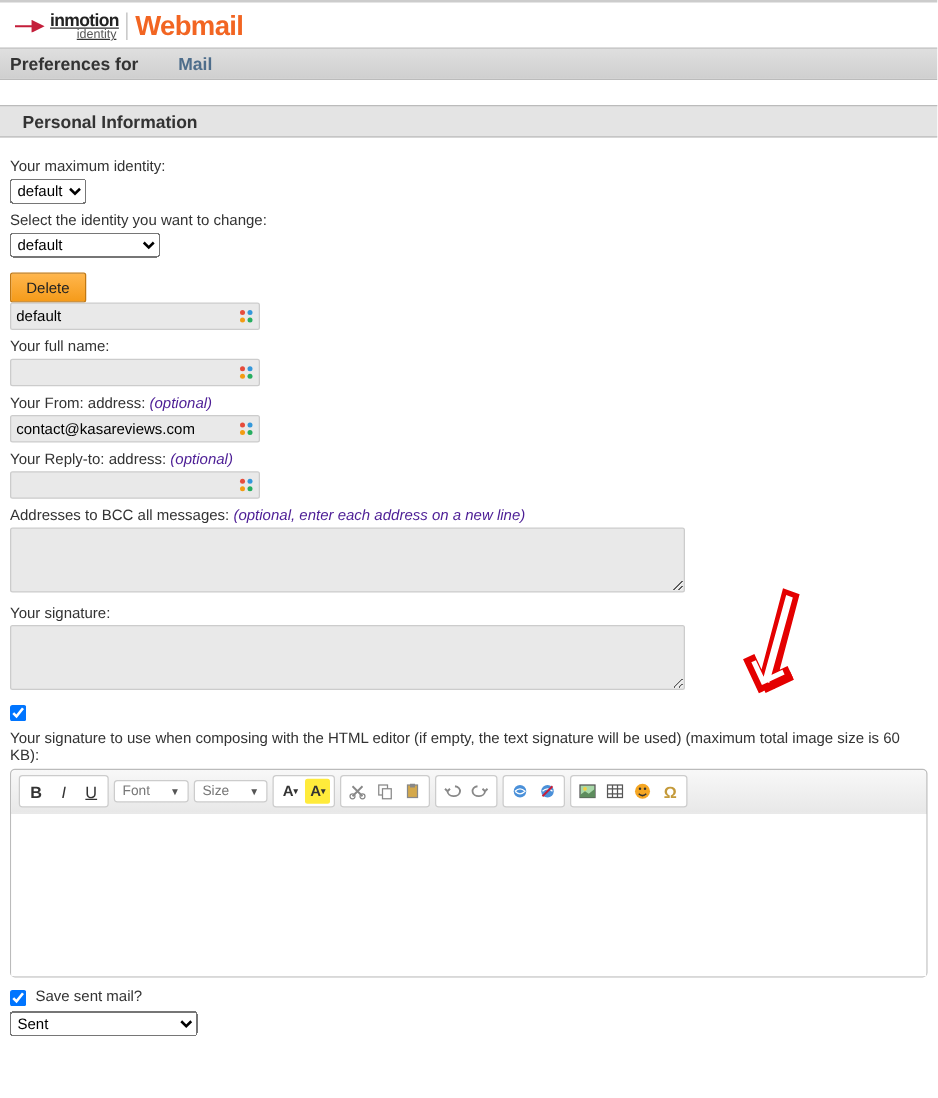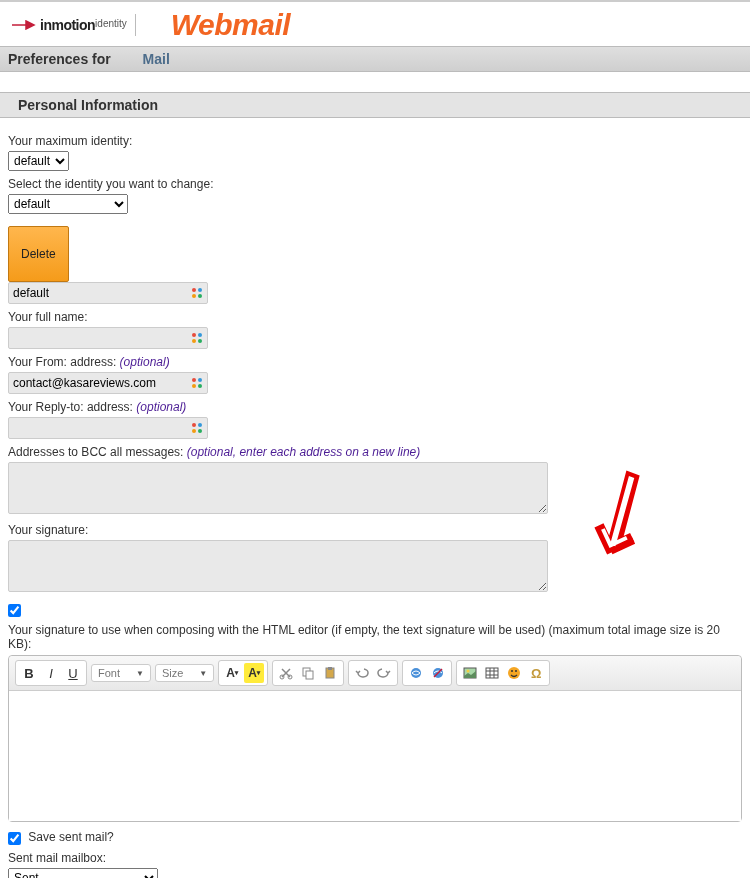--- a/index.html
+++ b/index.html
@@ -1,39 +1,39 @@
 <!DOCTYPE html>
 <html><head>
 <meta charset="utf-8">
 <style>
 * { box-sizing: border-box; margin: 0; padding: 0; }
 body { font-family: "Lucida Grande", Verdana, Arial, sans-serif; font-size: 12px; color: #333; background: #fff; width: 750px; }
 .top-border { border-top: 2px solid #ccc; height: 2px; }
 .logo-bar { padding: 6px 0 4px 12px; display: flex; align-items: center; gap: 6px; }
 .logo-inmotion { display: flex; align-items: center; gap: 4px; }
 .logo-arrow { width: 24px; height: 10px; }
-.logo-inmotion-text { display: flex; line-height: 0.9; }
+.logo-inmotion-text { display: flex; flex-direction: column; line-height: 0.9; text-decoration: underline; }
 .logo-inmotion-main { font-weight: bold; font-size: 14px; color: #222; letter-spacing: -0.5px; }
 .logo-inmotion-sub { font-size: 10px; color: #555; text-align: right; padding-right: 2px; }
 .logo-sep { width: 1px; height: 22px; background: #bbb; }
-.logo-webmail { font-family: "Arial Black", sans-serif; font-weight: 900; font-style: italic; font-size: 30px; color: #f26522; letter-spacing: -0.5px; margin-left: 29px; }
+.logo-webmail { font-family: "Arial Black", sans-serif; font-weight: 900; font-size: 22px; color: #f26522; letter-spacing: -0.5px; }
 .header-bar { background: linear-gradient(#dfdfdf, #cfcfcf); border-top: 1px solid #bbb; border-bottom: 1px solid #bbb; padding: 4px 8px; }
 .header-bar h1 { font-size: 14px; font-weight: bold; }
 .header-bar .mail-link { color: #4d6d8b; padding-left: 28px; }
 .section-hdr { background: #e4e4e4; border-top: 1px solid #bbb; border-bottom: 1px solid #bbb; padding: 4px 18px; font-size: 14px; font-weight: bold; margin-top: 20px; }
 .content { padding: 10px 8px 4px 8px; }
 .lbl { display: block; margin: 6px 0 3px 0; font-size: 12px; }
 .opt { font-style: italic; color: #4c1d95; }
 select.sm { font-size: 12px; padding: 1px; }
 select.md { font-size: 12px; padding: 1px; min-width: 120px; }
 .input-line { position: relative; display: inline-block; }
 input.txt { width: 200px; padding: 3px 22px 3px 4px; font-size: 12px; background: #e9e9e9; border: 1px solid #ccc; border-radius: 2px; }
 .input-icon { position: absolute; right: 4px; top: 50%; transform: translateY(-50%); width: 14px; height: 14px; }
 textarea.ta { width: 540px; height: 52px; background: #e9e9e9; border: 1px solid #ccc; border-radius: 2px; resize: both; font-size: 12px; padding: 3px; }
-.btn-delete { background: linear-gradient(#ffb64d, #f59b1a); border: 1px solid #c17812; color: #222; padding: 20px 12px; font-size: 12px; cursor: pointer; margin-top: 12px; border-radius: 2px; }
+.btn-delete { background: linear-gradient(#ffb64d, #f59b1a); border: 1px solid #c17812; color: #222; padding: 4px 12px; font-size: 12px; cursor: pointer; margin-top: 12px; border-radius: 2px; }
 .chk-row { margin: 8px 0 4px 0; }
 .chk-row input { vertical-align: middle; margin-right: 4px; }
 .editor-wrap { border: 1px solid #bbb; border-radius: 4px; margin-top: 4px; background: #fff; }
 .editor-toolbar { background: linear-gradient(#f8f8f8, #e8e8e8); border-bottom: 1px solid #ccc; padding: 4px 6px; display: flex; align-items: center; gap: 4px; border-radius: 4px 4px 0 0; }
 .tb-grp { display: flex; align-items: center; gap: 2px; background: #fff; border: 1px solid #ccc; border-radius: 3px; padding: 2px 3px; }
 .tb-btn { width: 20px; height: 20px; display: flex; align-items: center; justify-content: center; font-size: 13px; cursor: pointer; border-radius: 2px; }
 .tb-drop { display: flex; align-items: center; gap: 16px; background: #fff; border: 1px solid #ccc; border-radius: 3px; padding: 2px 6px; font-size: 11px; color: #777; cursor: pointer; }
 .tb-drop .arrow-dn { font-size: 8px; color: #555; }
 .tb-btn.aminus { font-weight: bold; font-size: 12px; }
 .tb-btn.ahigh { background: #ffeb3b; font-weight: bold; font-size: 12px; }
@@ -126,21 +126,21 @@
   <label class="lbl"><span>Addresses to BCC all messages: </span><span class="opt">(optional, enter each address on a new line)</span></label>
   <textarea class="ta" style=""></textarea>
 
   <label class="lbl">Your signature:</label>
   <textarea class="ta" style=""></textarea>
 
   <div class="chk-row">
     <input type="checkbox" checked="" style="">
   </div>
 
-  <label class="lbl">Your signature to use when composing with the HTML editor (if empty, the text signature will be used) (maximum total image size is 20 KB):</label>
+  <label class="lbl">Your signature to use when composing with the HTML editor (if empty, the text signature will be used) (maximum total image size is 60 KB):</label>
 
   <div class="editor-wrap">
     <div class="editor-toolbar">
       <div class="tb-grp">
         <div class="tb-btn">
               <b>B</b>
             </div>
         <div class="tb-btn">
               <i>I</i>
             </div>
@@ -239,21 +239,20 @@
       </div>
     </div>
     <div class="editor-body"></div>
   </div>
 
   <div class="chk-row">
     <input type="checkbox" checked="" style="">
     <span>Save sent mail?</span>
   </div>
 
-  <label class="lbl">Sent mail mailbox:</label>
   <select class="md" style="min-width:150px"><option>Sent</option></select>
 
 </div>
 
 <div class="bottom-bar">
   
   
   
 </div>
 

